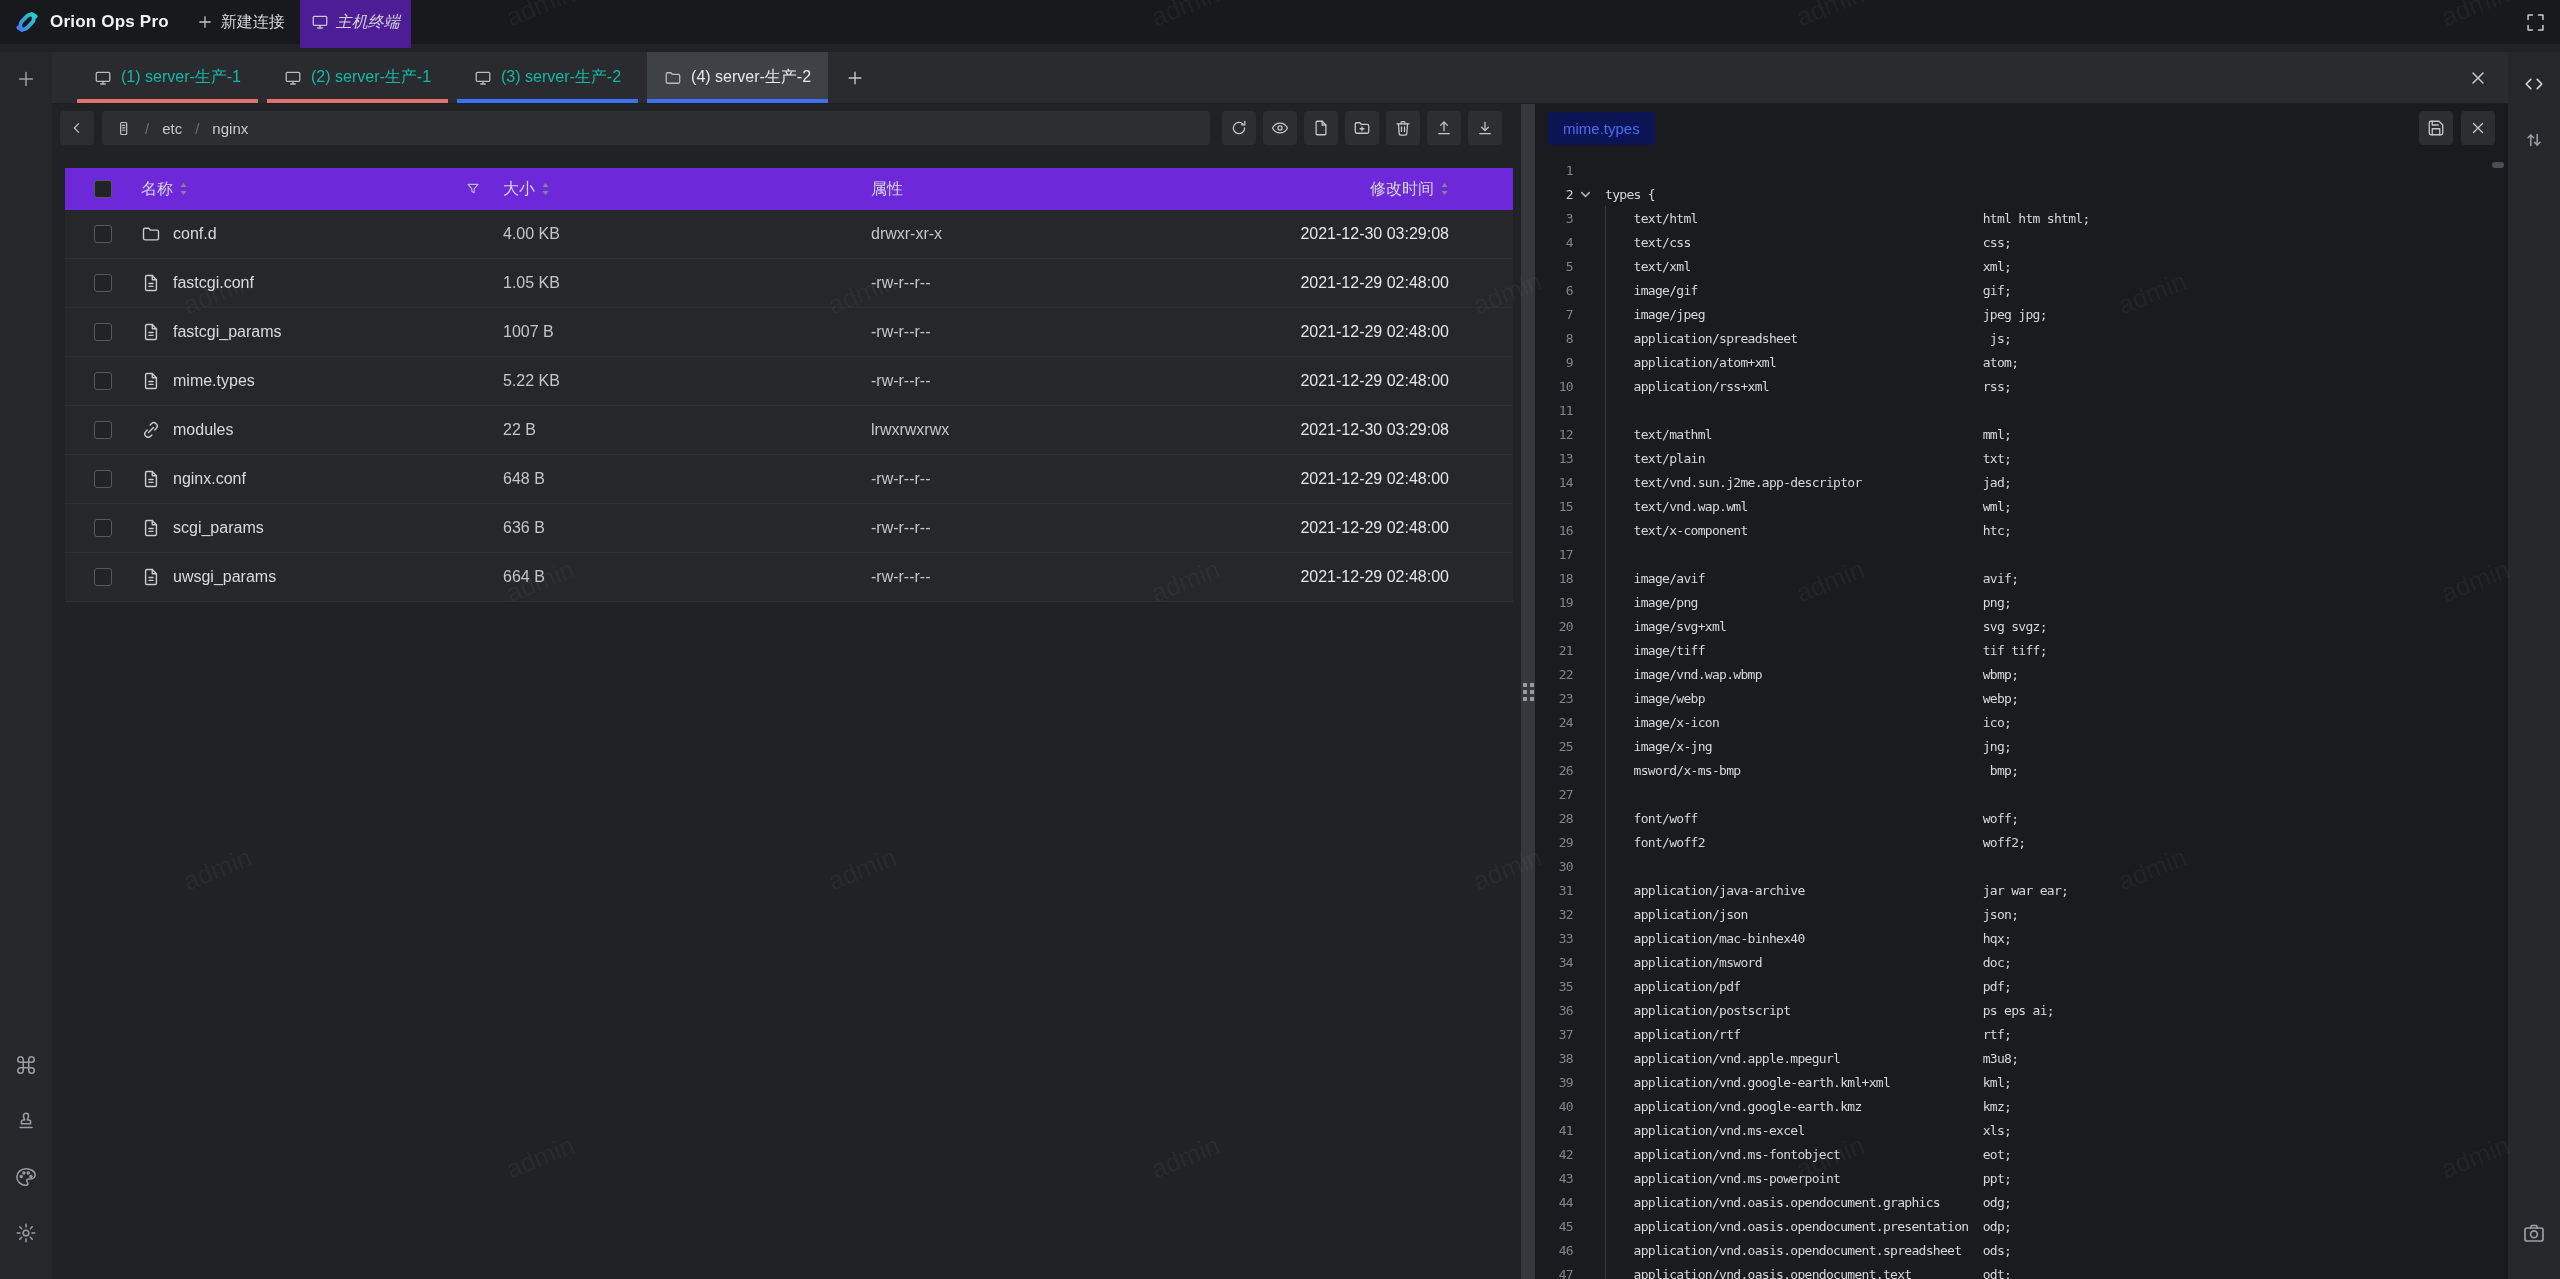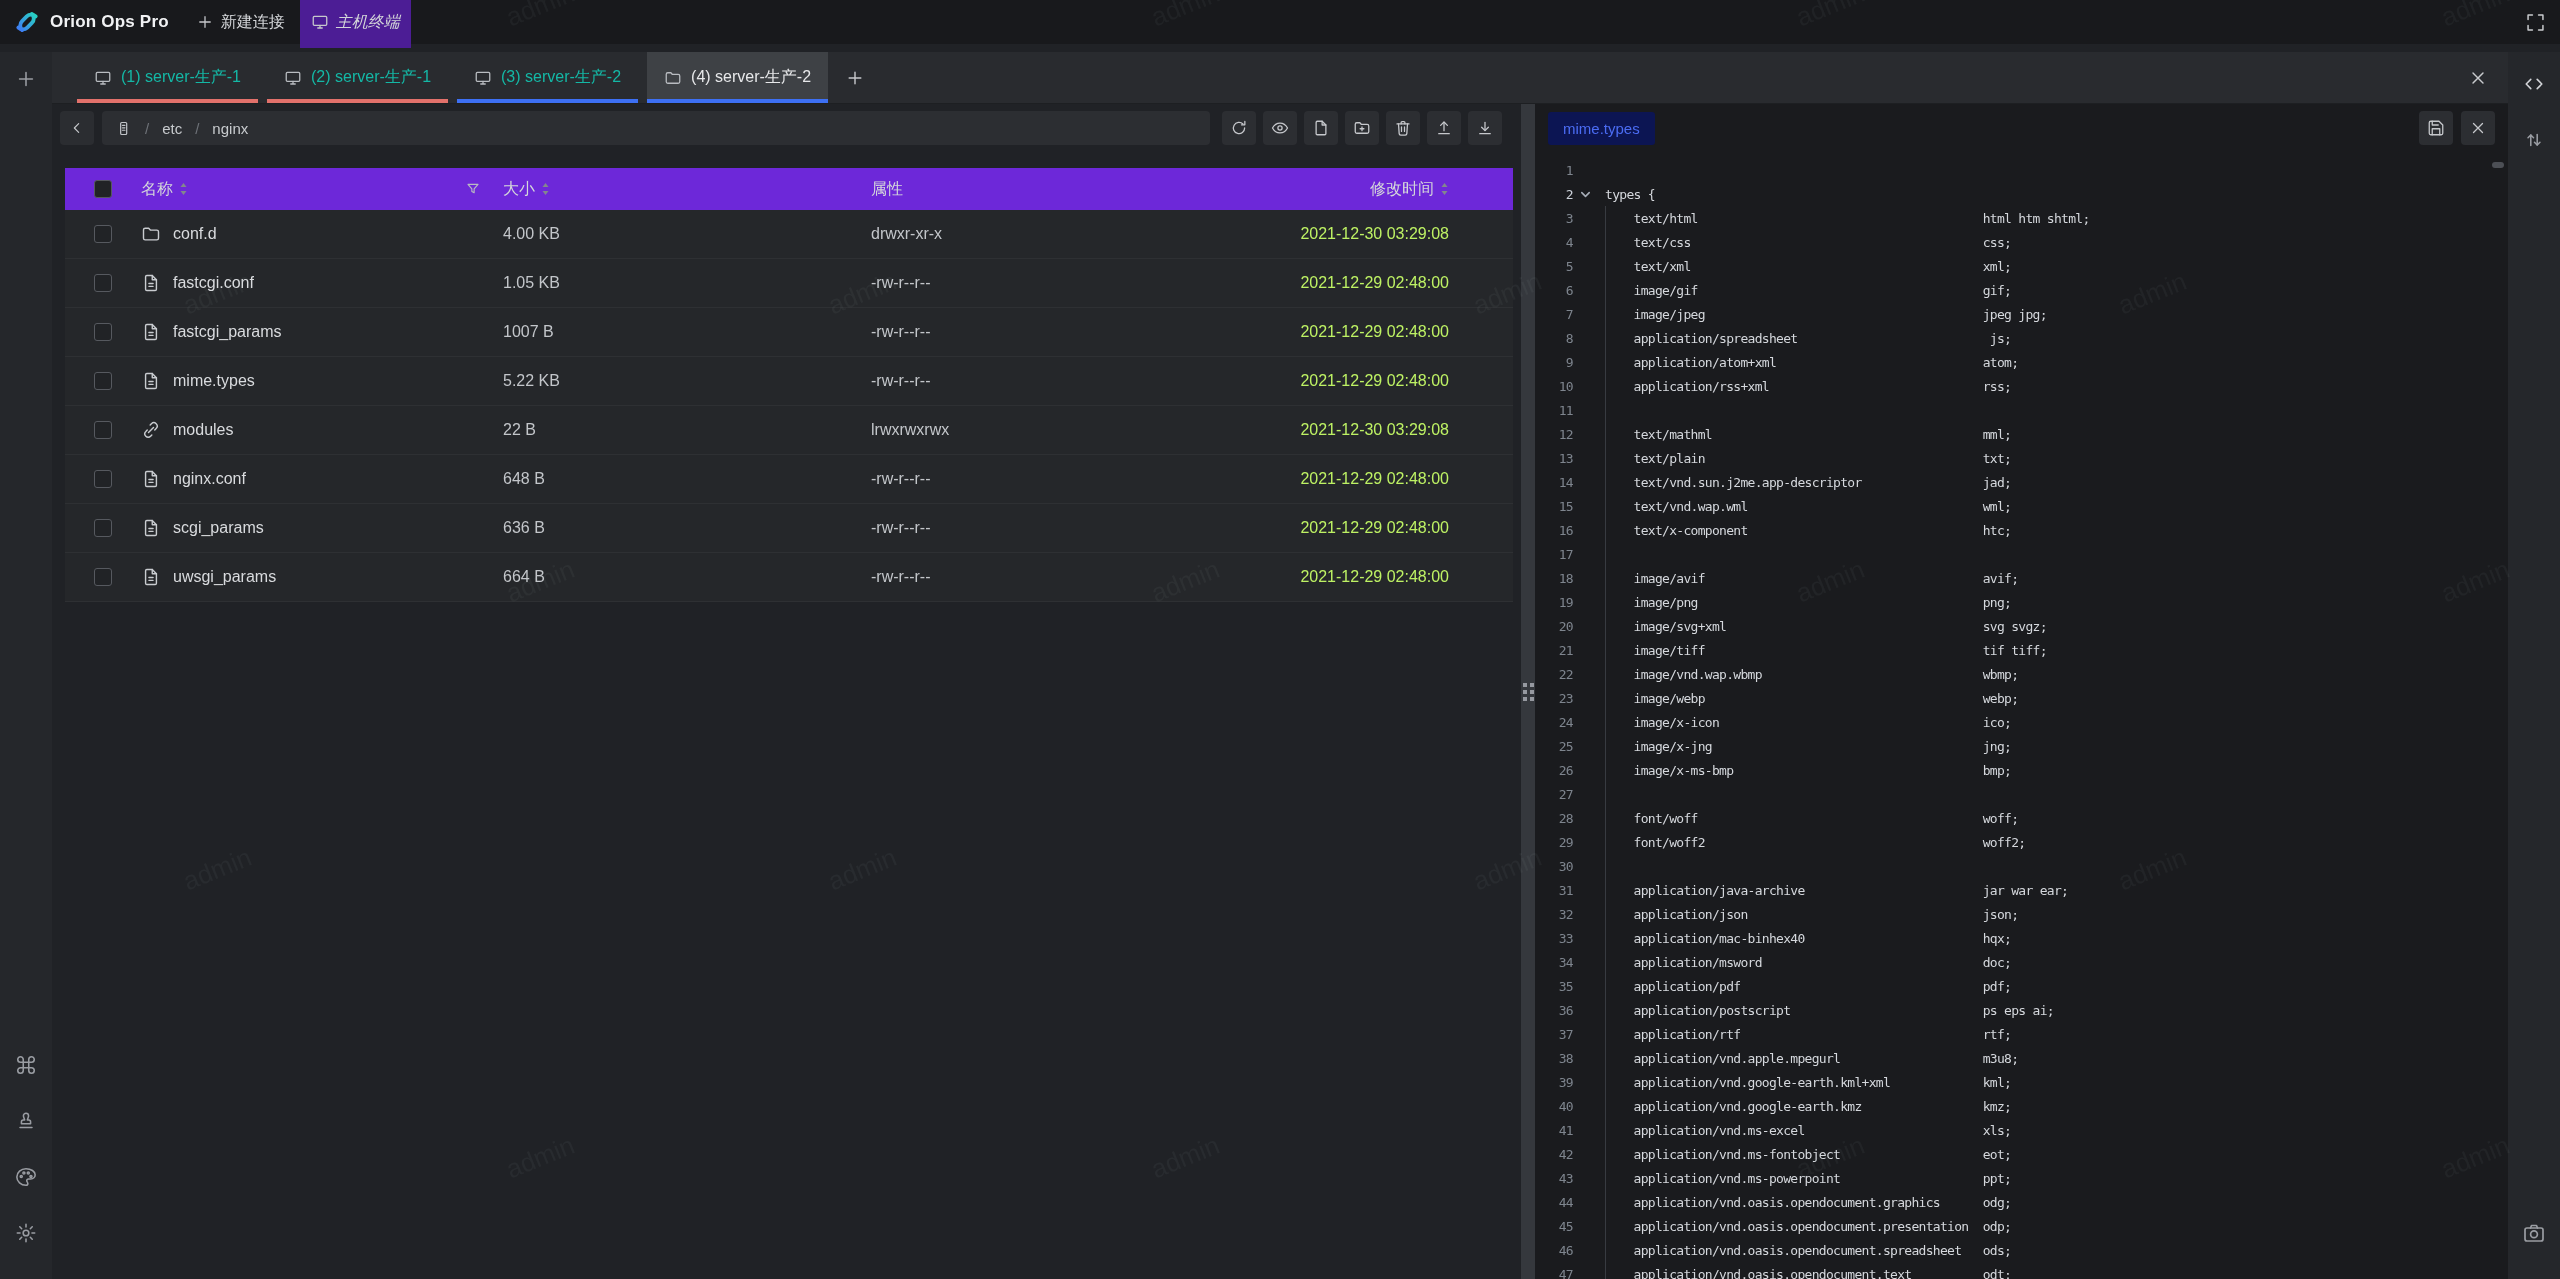--- a/index.html
+++ b/index.html
@@ -79,21 +79,21 @@
   .tr { height:49px; background:#25272a; border-bottom:1px solid #2e3033; color:#c3c6ca; }
   .c-check { display:flex; justify-content:center; }
   .cb { width:18px; height:18px; border:1.5px solid #56595f; border-radius:3px; background:#212326; }
   .c-name { display:flex; align-items:center; gap:8px; }
   .th-label { display:inline-flex; align-items:center; gap:6px; }
   .carets { width:9px; height:14px; color:#83878d; }
   .carets svg { width:100%; height:100%; }
   .funnel { margin-left:auto; margin-right:22px; width:16px; height:16px; color:#b9bcc1; }
   .tr .c-name { color:#d9dbde; gap:12px; }
   .tr .c-name .ic, .row-icon { width:20px; height:20px; color:#c9ccd0; flex:none; }
-  .c-time { text-align:right; padding-right:64px; color:#bef264; }
+  .c-time { text-align:right; padding-right:64px; color:#e5e5e5; }
   .t-head .c-time { color:#d5d7da; }
   .t-head .c-time .th-label { justify-content:flex-end;margin-left:16px; }
 
   
   .splitter { width:14px; flex:none; background:#35383d; display:flex; align-items:center; justify-content:center; }
   .dots { display:grid; grid-template-columns:4px 4px; gap:3px; }
   .dots i { width:4px; height:4px; background:#9699a0; display:block; }
 
   
   .editor-panel { flex:1; background:#1a1b1e; display:flex; flex-direction:column; min-width:0; }
@@ -731,21 +731,21 @@
               <span class="ct">    image/x-icon                                     ico;</span>
             </div>
             <div class="cl">
               <span class="ln">25</span>
               <span class="fold"></span>
               <span class="ct">    image/x-jng                                      jng;</span>
             </div>
             <div class="cl">
               <span class="ln">26</span>
               <span class="fold"></span>
-              <span class="ct">    image/x-ms-bmp                                   bmp;</span>
+              <span class="ct">    msword/x-ms-bmp                                   bmp;</span>
             </div>
             <div class="cl">
               <span class="ln">27</span>
               <span class="fold"></span>
               <span class="ct"></span>
             </div>
             <div class="cl">
               <span class="ln">28</span>
               <span class="fold"></span>
               <span class="ct">    font/woff                                        woff;</span>

